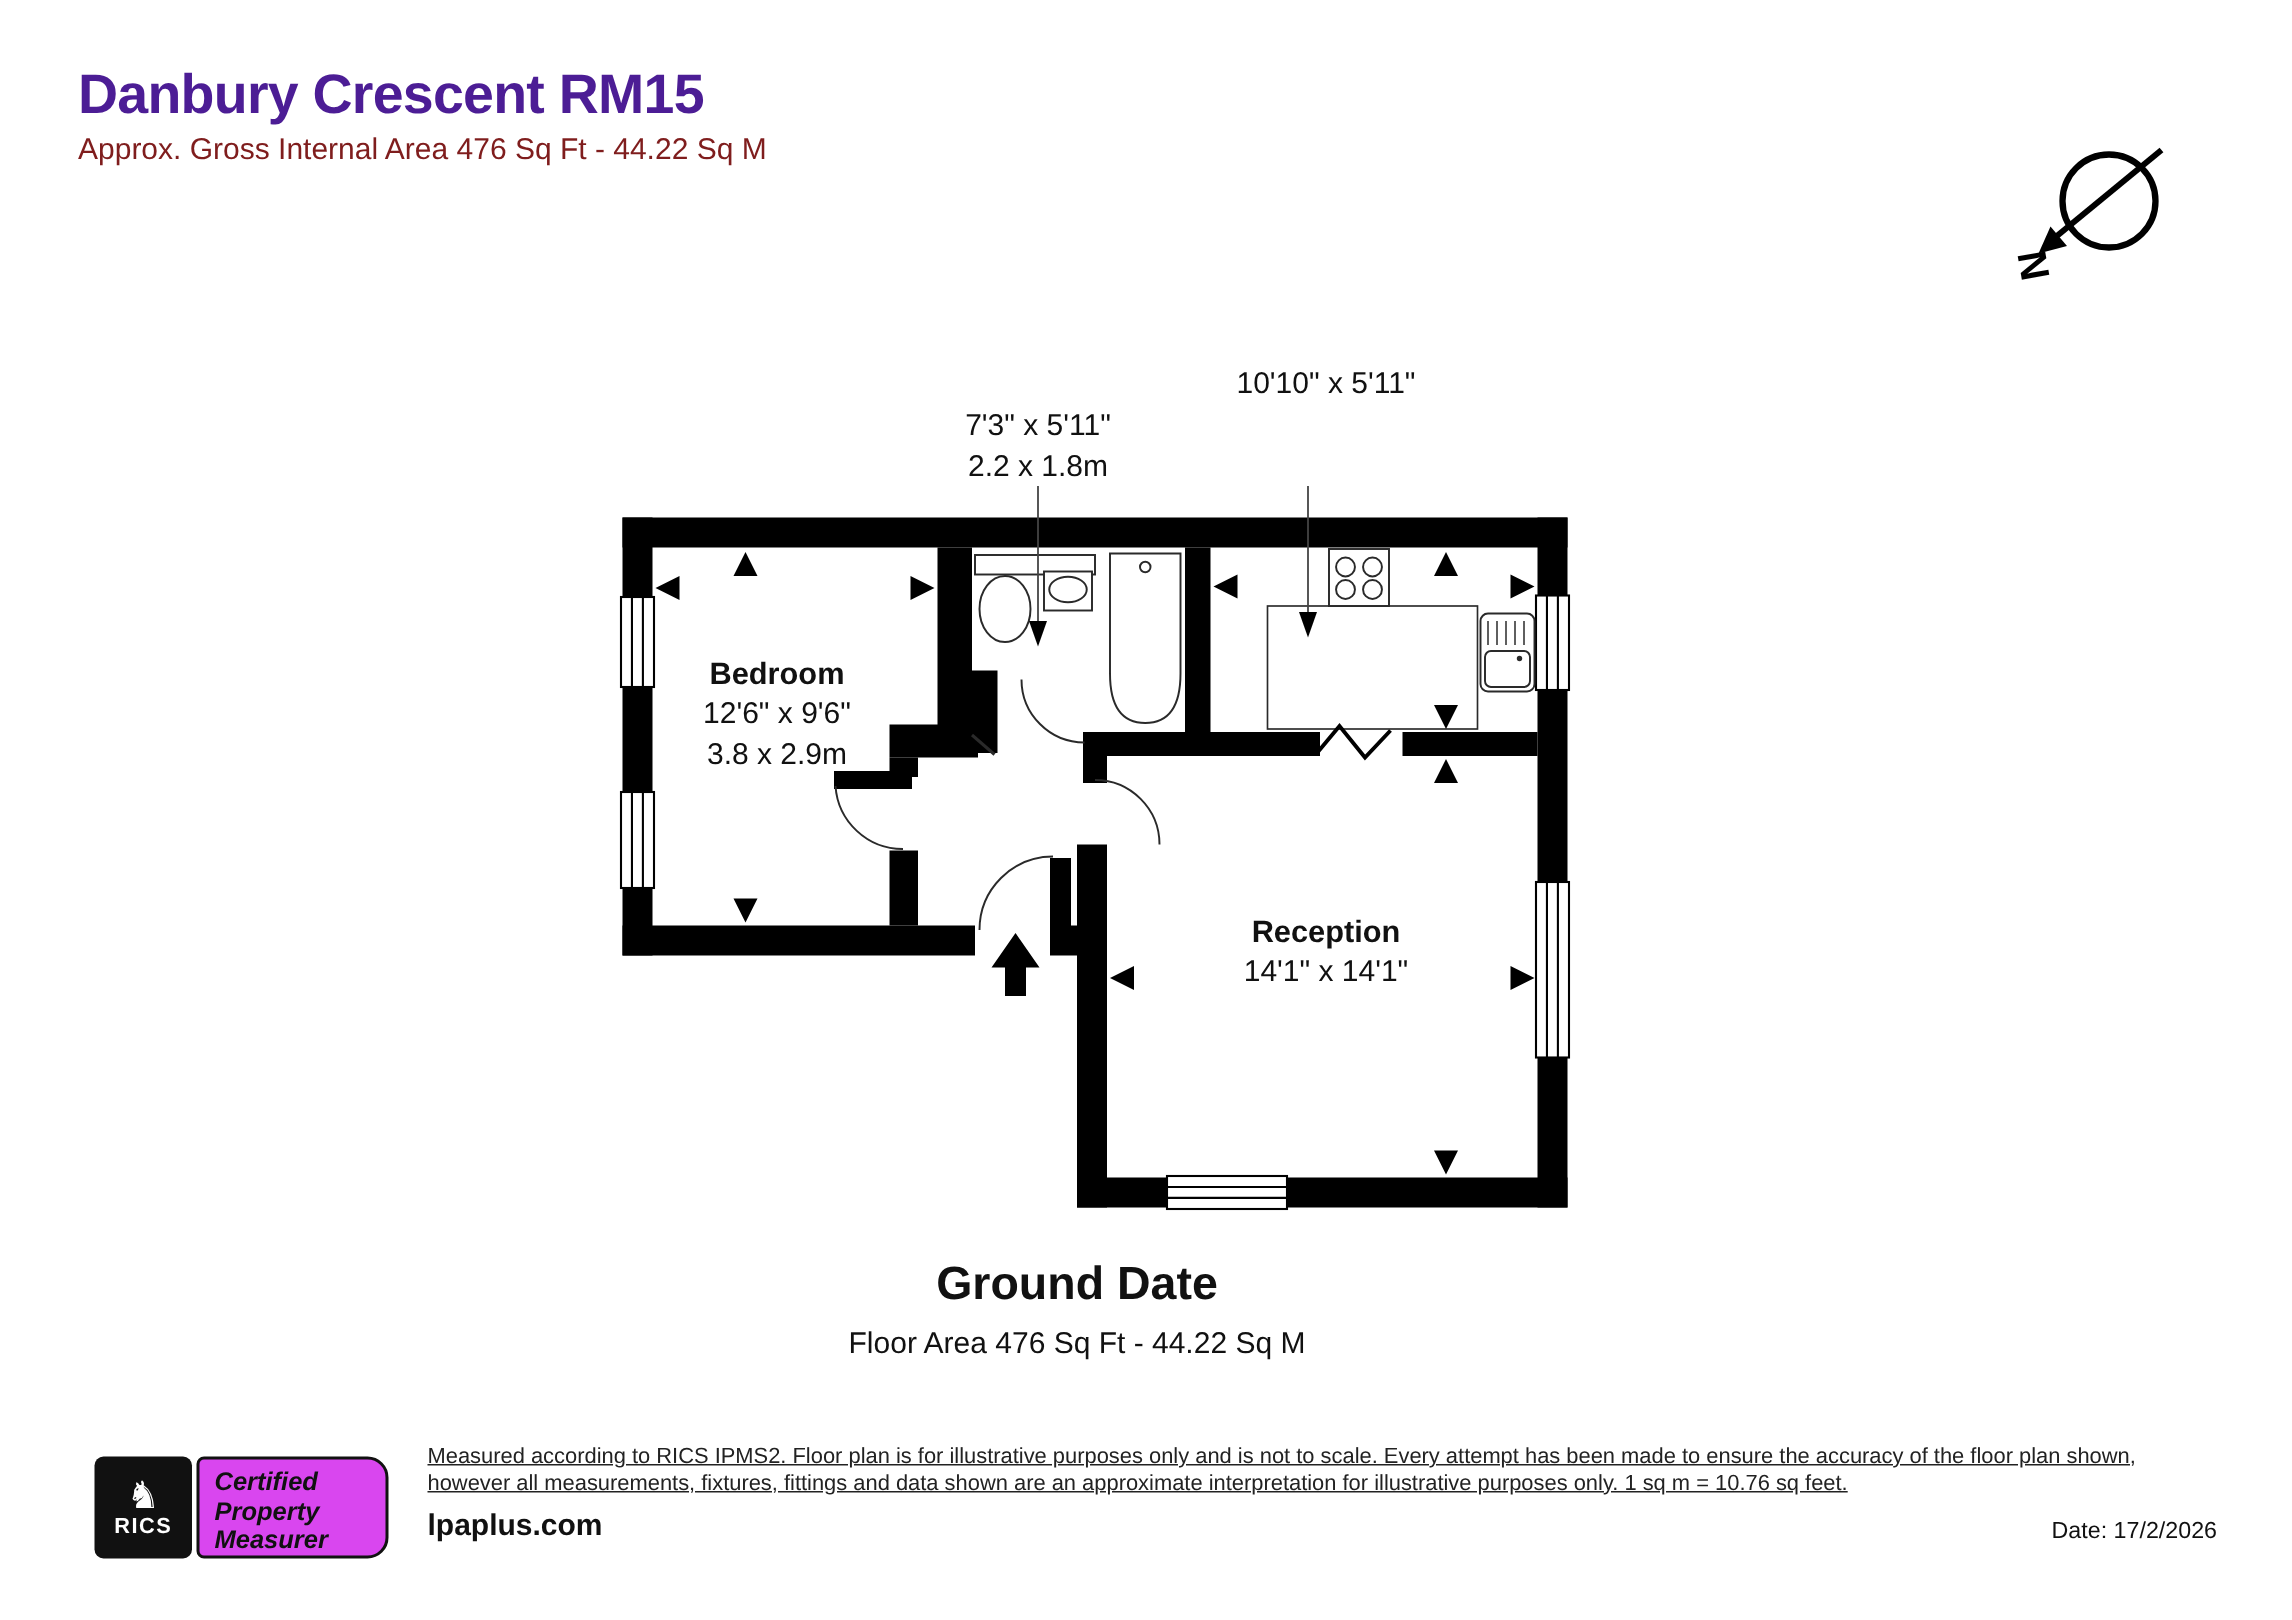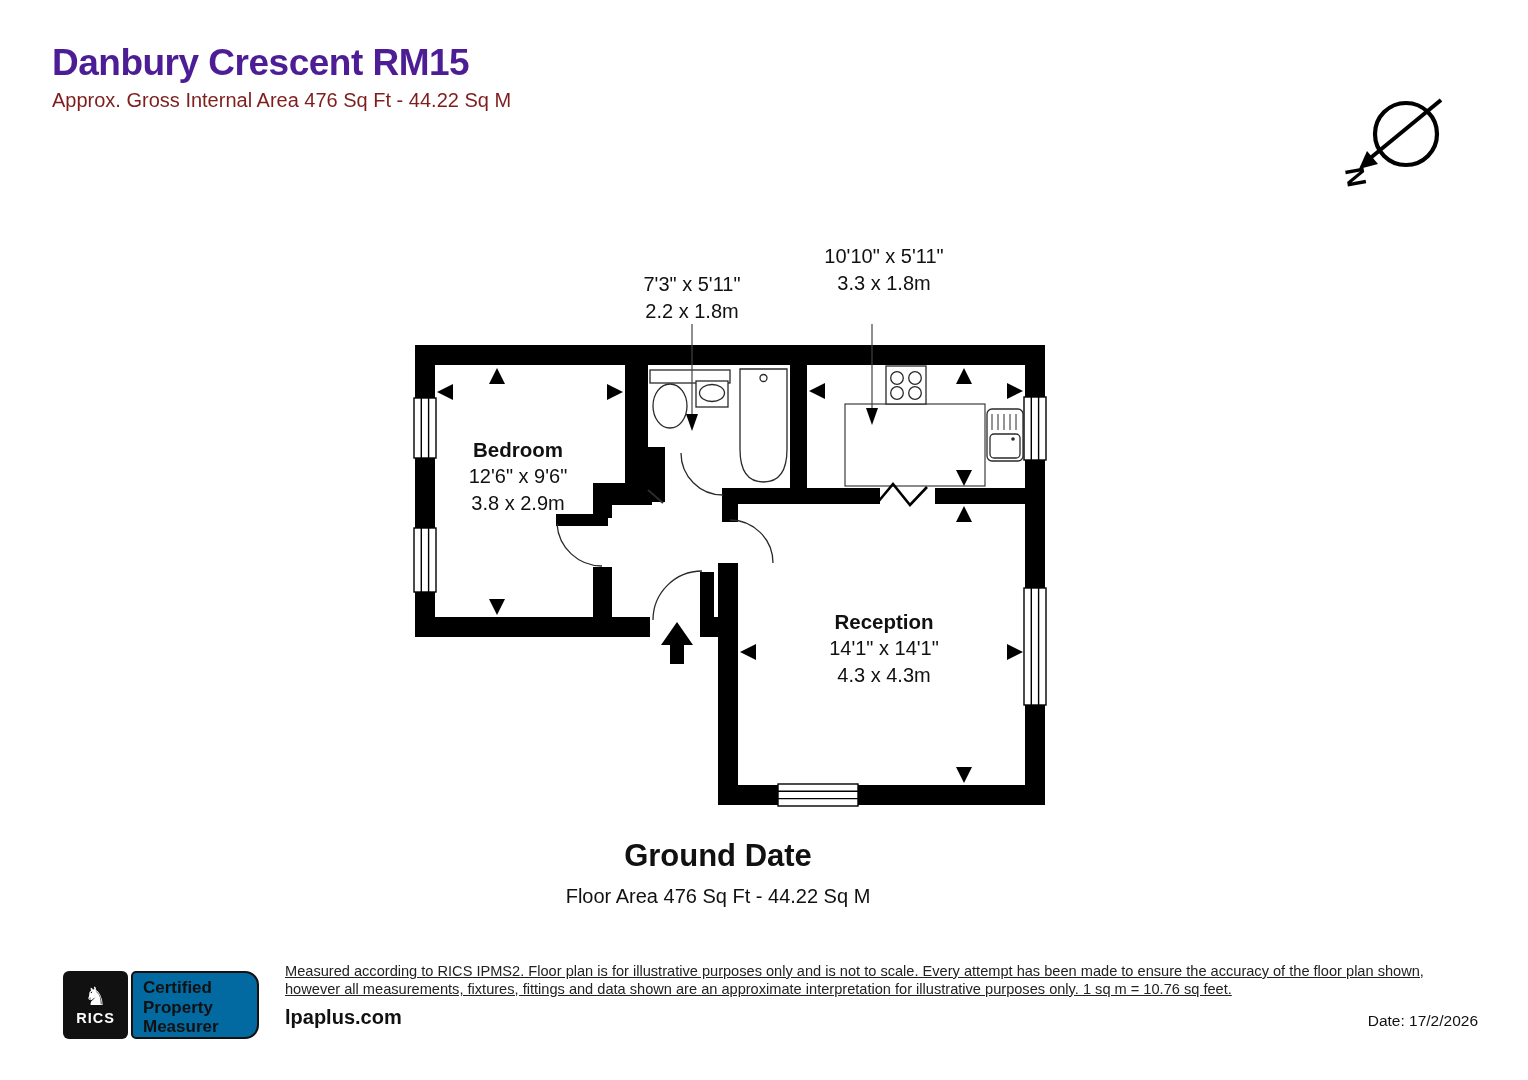--- a/index.html
+++ b/index.html
@@ -21,21 +21,21 @@
   .website{font-size:20px;font-weight:700;color:#111;}
   .date{font-size:15.5px;text-align:right;width:182px;color:#111;}
   .rics-box{
     width:65px;height:68px;background:#111;border-radius:6px;
     display:flex;flex-direction:column;align-items:center;justify-content:center;
   }
   .rics-emblem{color:#fff;font-size:25px;line-height:26px;font-family:"DejaVu Sans",sans-serif;}
   .rics-text{color:#fff;font-size:14.5px;font-weight:700;letter-spacing:1px;line-height:16px;}
   .cert-box{
     box-sizing:border-box;width:128px;height:68px;border:2.5px solid #111;
-    border-radius:5px 14px 14px 5px;padding:5px 0 0 10px;background:#0369a1;
+    border-radius:5px 14px 14px 5px;padding:5px 0 0 10px;background:#d946ef;font-style:italic;
   }
   .cert-line{font-size:17px;font-weight:700;line-height:19.5px;color:#111;}
 </style>
 </head>
 <body>
 
 <svg id="plan-svg" width="1528" height="1080" viewBox="0 0 1528 1080">
 
   <g fill="#000000">
     <rect x="415" y="345" width="630" height="20"></rect>
@@ -162,33 +162,31 @@
 <div class="abs page-title" style="left:52px;top:42px;">Danbury Crescent RM15</div>
 <div class="abs page-subtitle" style="left:52px;top:89px;">Approx. Gross Internal Area 476 Sq Ft - 44.22 Sq M</div>
 
 <div class="abs room-block" style="left:542px;top:271px;">
   <div class="room-dim">7'3" x 5'11"</div>
   <div class="room-dim">2.2 x 1.8m</div>
 </div>
 
 <div class="abs room-block" style="left:734px;top:243px;">
   <div class="room-dim">10'10" x 5'11"</div>
-  <div class="room-dim">3.3 x 1.8m</div>
 </div>
 
 <div class="abs room-block" style="left:368px;top:436px;">
   <div class="room-name">Bedroom</div>
   <div class="room-dim">12'6" x 9'6"</div>
   <div class="room-dim">3.8 x 2.9m</div>
 </div>
 
 <div class="abs room-block" style="left:734px;top:608px;">
   <div class="room-name">Reception</div>
   <div class="room-dim">14'1" x 14'1"</div>
-  <div class="room-dim">4.3 x 4.3m</div>
 </div>
 
 <div class="abs floor-title" style="left:418px;top:838px;">Ground Date</div>
 <div class="abs floor-area" style="left:418px;top:885px;">Floor Area 476 Sq Ft - 44.22 Sq M</div>
 
 <div class="abs rics-box" style="left:63px;top:971px;">
   <div class="rics-emblem">♞</div>
   <div class="rics-text">RICS</div>
 </div>
 

